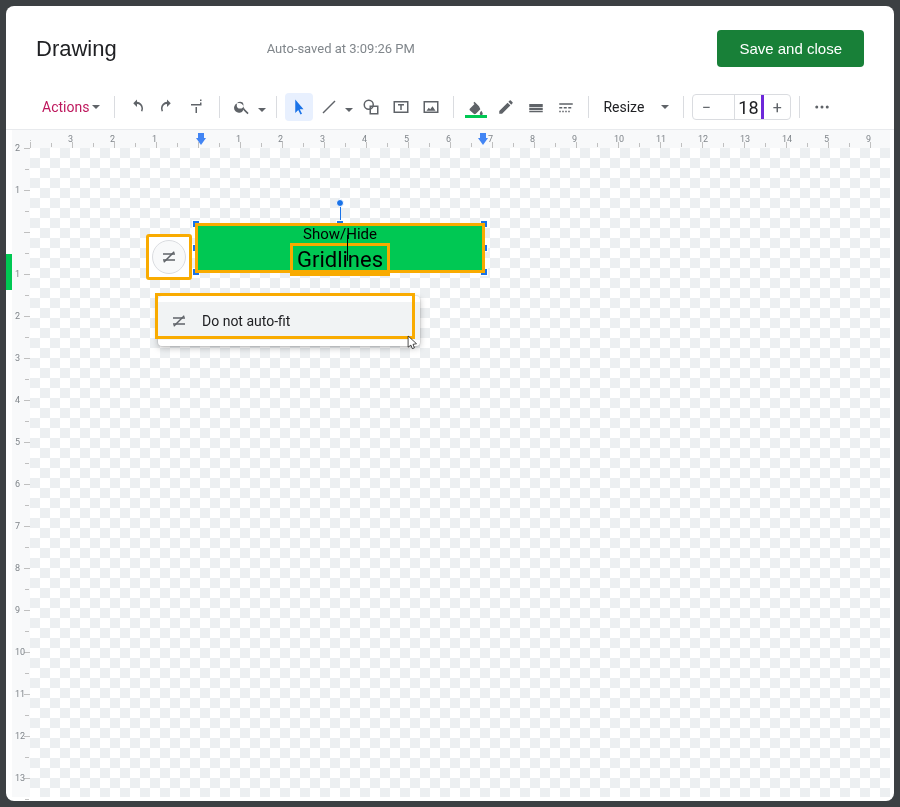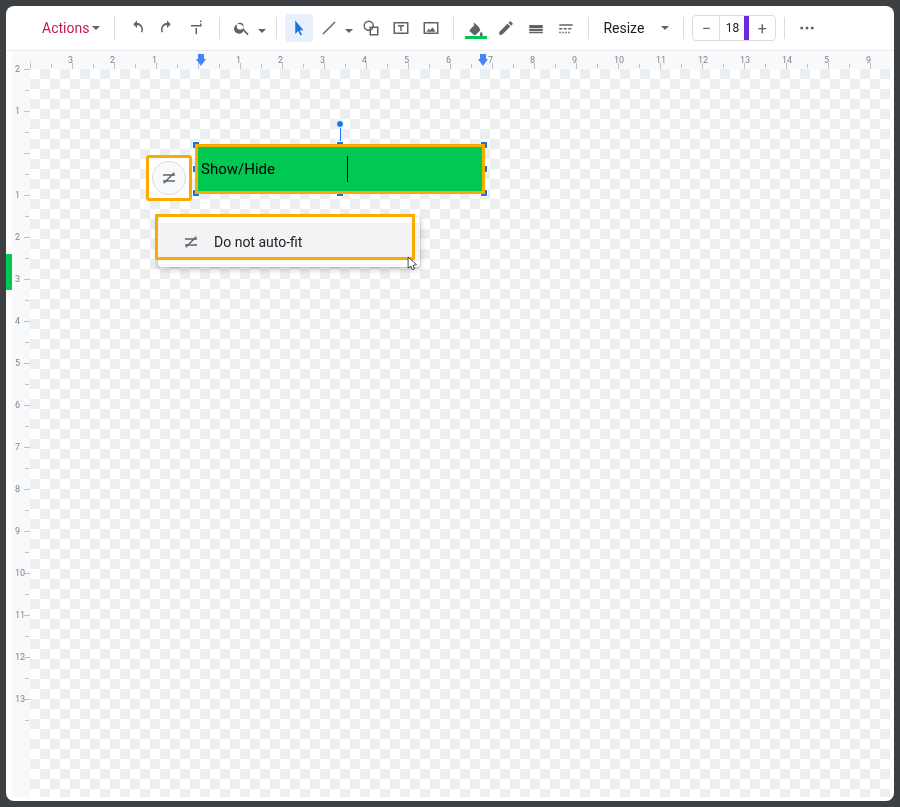--- a/index.html
+++ b/index.html
@@ -105,23 +105,23 @@
     border-radius: 4px;
     overflow: hidden;
     height: 26px;
   }
   .size-btn {
     width: 26px; height: 100%;
     display:flex; align-items:center; justify-content:center;
     cursor:pointer; font-size:16px; color:#5f6368;
   }
   .size-val {
-    width: 30px; text-align:center; font-size:12px;
-    border-left:1px solid #dadce0; border-right:5px solid #6d28d9;
-    height:100%; display:flex; align-items:center; justify-content:center;
+    width: 30px; text-align:center; font-size:18px;
+    border-left:1px solid #dadce0; border-right:3px solid #6d28d9;
+    height:100%; display:flex; align-items:center; justify-content:center;margin-left:15px;
   }
   .fill-underline { position:relative; }
   .fill-underline::after {
     content:""; position:absolute; left:3px; right:3px; bottom:3px; height:3px; background:#00c853;
   }
   
   .canvas-wrap {
     flex:1; display:flex; position:relative; overflow:hidden;
     border-top: 1px solid #e8eaed;
   }
@@ -189,21 +189,21 @@
   .h-mt{left:50%; top:-4px; margin-left:-4px;} .h-mb{left:50%; bottom:-4px; margin-left:-4px;}
   .rotate-handle{
     position:absolute; left:50%; top:-24px; width:8px; height:8px; margin-left:-4px;
     border-radius:50%; background:#1a73e8; border:1px solid #fff;
   }
   .rotate-line{ position:absolute; left:50%; top:-18px; width:1px; height:16px; background:#1a73e8;}
   .shape{
     position:absolute; inset:2px; background:#00c853;
     display:flex; align-items:center;
     padding:0 4px;
-    font-size:16px; color:#000;
+    font-size:16px; color:#000;flex-direction:column;
   }
   .shape .txt1{ font-size:15px; }
   .shape .caret-text{
      position:absolute; left:150px; top:10px; width:1px; height:26px; background:#000;
   }
   .hl1{
     position:absolute; left:-2px; top:-2px; right:-2px; bottom:-2px;
     border:3px solid #f9ab00; pointer-events:none;
   }
   .hl-word{
@@ -225,21 +225,21 @@
   
   .menu{
     position:absolute; left:128px; top:148px; width:262px;
     background:#fff; border-radius:4px;
     box-shadow:0 2px 6px rgba(0,0,0,.25), 0 0 0 1px rgba(0,0,0,.06);
     padding:6px 0;
     font-size:14px;
   }
   .menu-item{
     display:flex; align-items:center; gap:14px;
-    padding:10px 24px;
+    padding:10px 12px;
     cursor:pointer;
   }
   .menu-item.hover{ background:#f1f3f4; }
   .menu-item svg{ width:18px; height:18px; color:#5f6368;}
   .menu-hl{
     position:absolute; left:-3px; top:-3px; width:260px; height:46px;
     border:3px solid #f9ab00; pointer-events:none;
   }
   .cursor{
     position:absolute; left:376px; top:186px; width:14px; height:18px;
@@ -248,20 +248,25 @@
   .left-badge{
     position:absolute; left:0; top:248px; width:8px; height:36px; background:#00c853; border-radius:0 2px 2px 0;
   }
 </style>
 </head>
 <body>
 
 <div class="dialog">
   <div class="left-badge"></div>
 
+  <div class="dlg-header">
+    <div class="dlg-title">Drawing</div>
+    <div class="dlg-autosave">Auto-saved at 3:09:26 PM</div>
+    <button class="dlg-save">Save and close</button>
+  </div>
 
   <div class="toolbar">
     <div class="actions-btn">
       <span>Actions</span>
       <span class="caret"></span>
     </div>
     <div class="tb-sep"></div>
 
     <div class="tb-btn">
       <svg viewBox="0 0 24 24">
@@ -500,20 +505,21 @@
           <div class="handle h-br"></div>
           <div class="handle h-ml"></div>
           <div class="handle h-mr"></div>
           <div class="handle h-mt"></div>
           <div class="handle h-mb"></div>
         </div>
         <div class="shape">
           <div class="hl1"></div>
           <span class="txt1">Show/Hide</span>
           <span style="width:4px"></span>
+          <span class="hl-word">Gridlines</span>
           <div class="caret-text"></div>
         </div>
       </div>
 
       <div class="autofit-btn">
         <div class="inner">
           <svg viewBox="0 0 24 24" width="18" height="18">
             <path stroke="#5f6368" stroke-width="2" d="M4 8h16M4 16h16"></path>
             <path stroke="#5f6368" stroke-width="2" d="M5 19 L19 5"></path>
           </svg>

